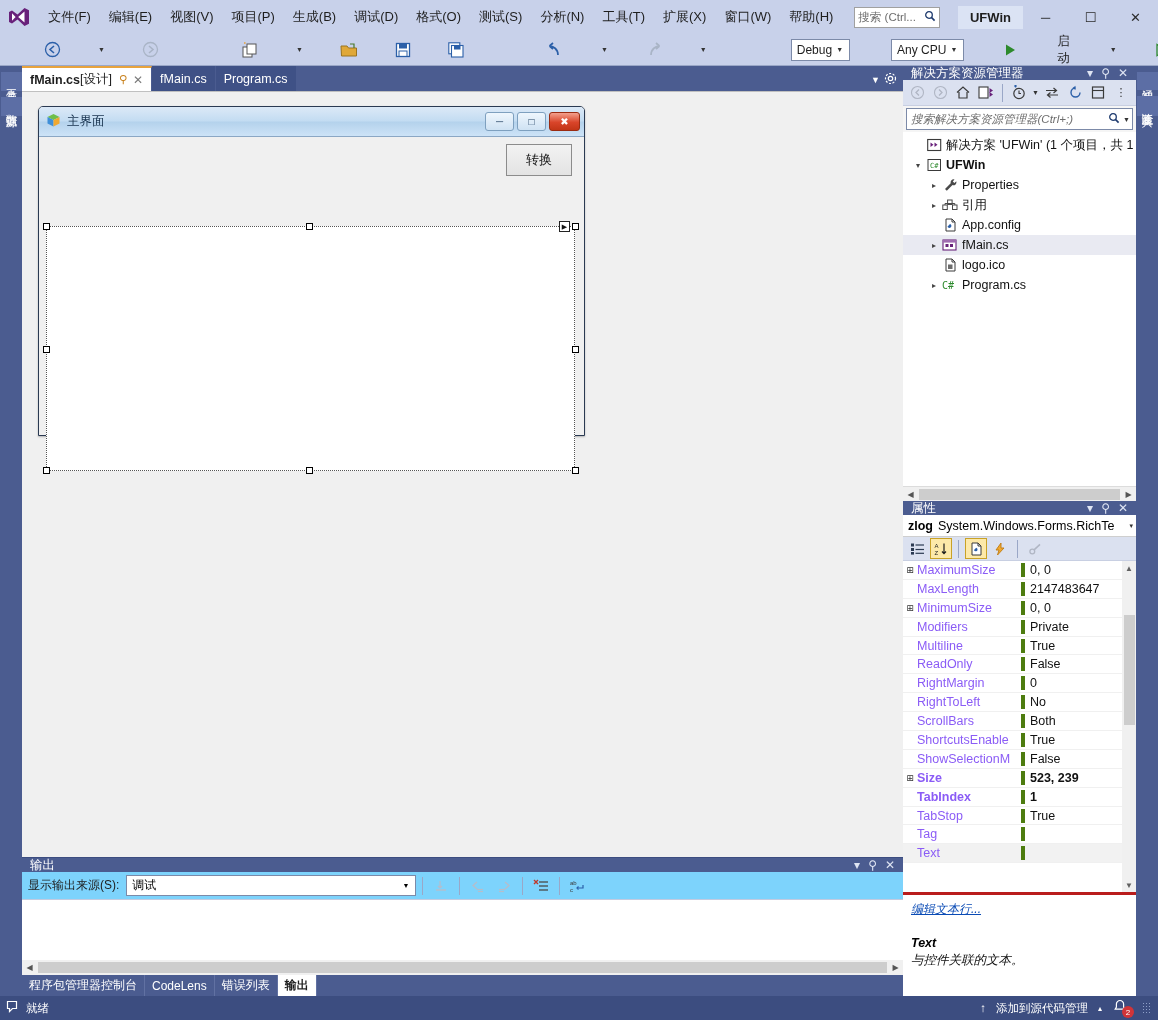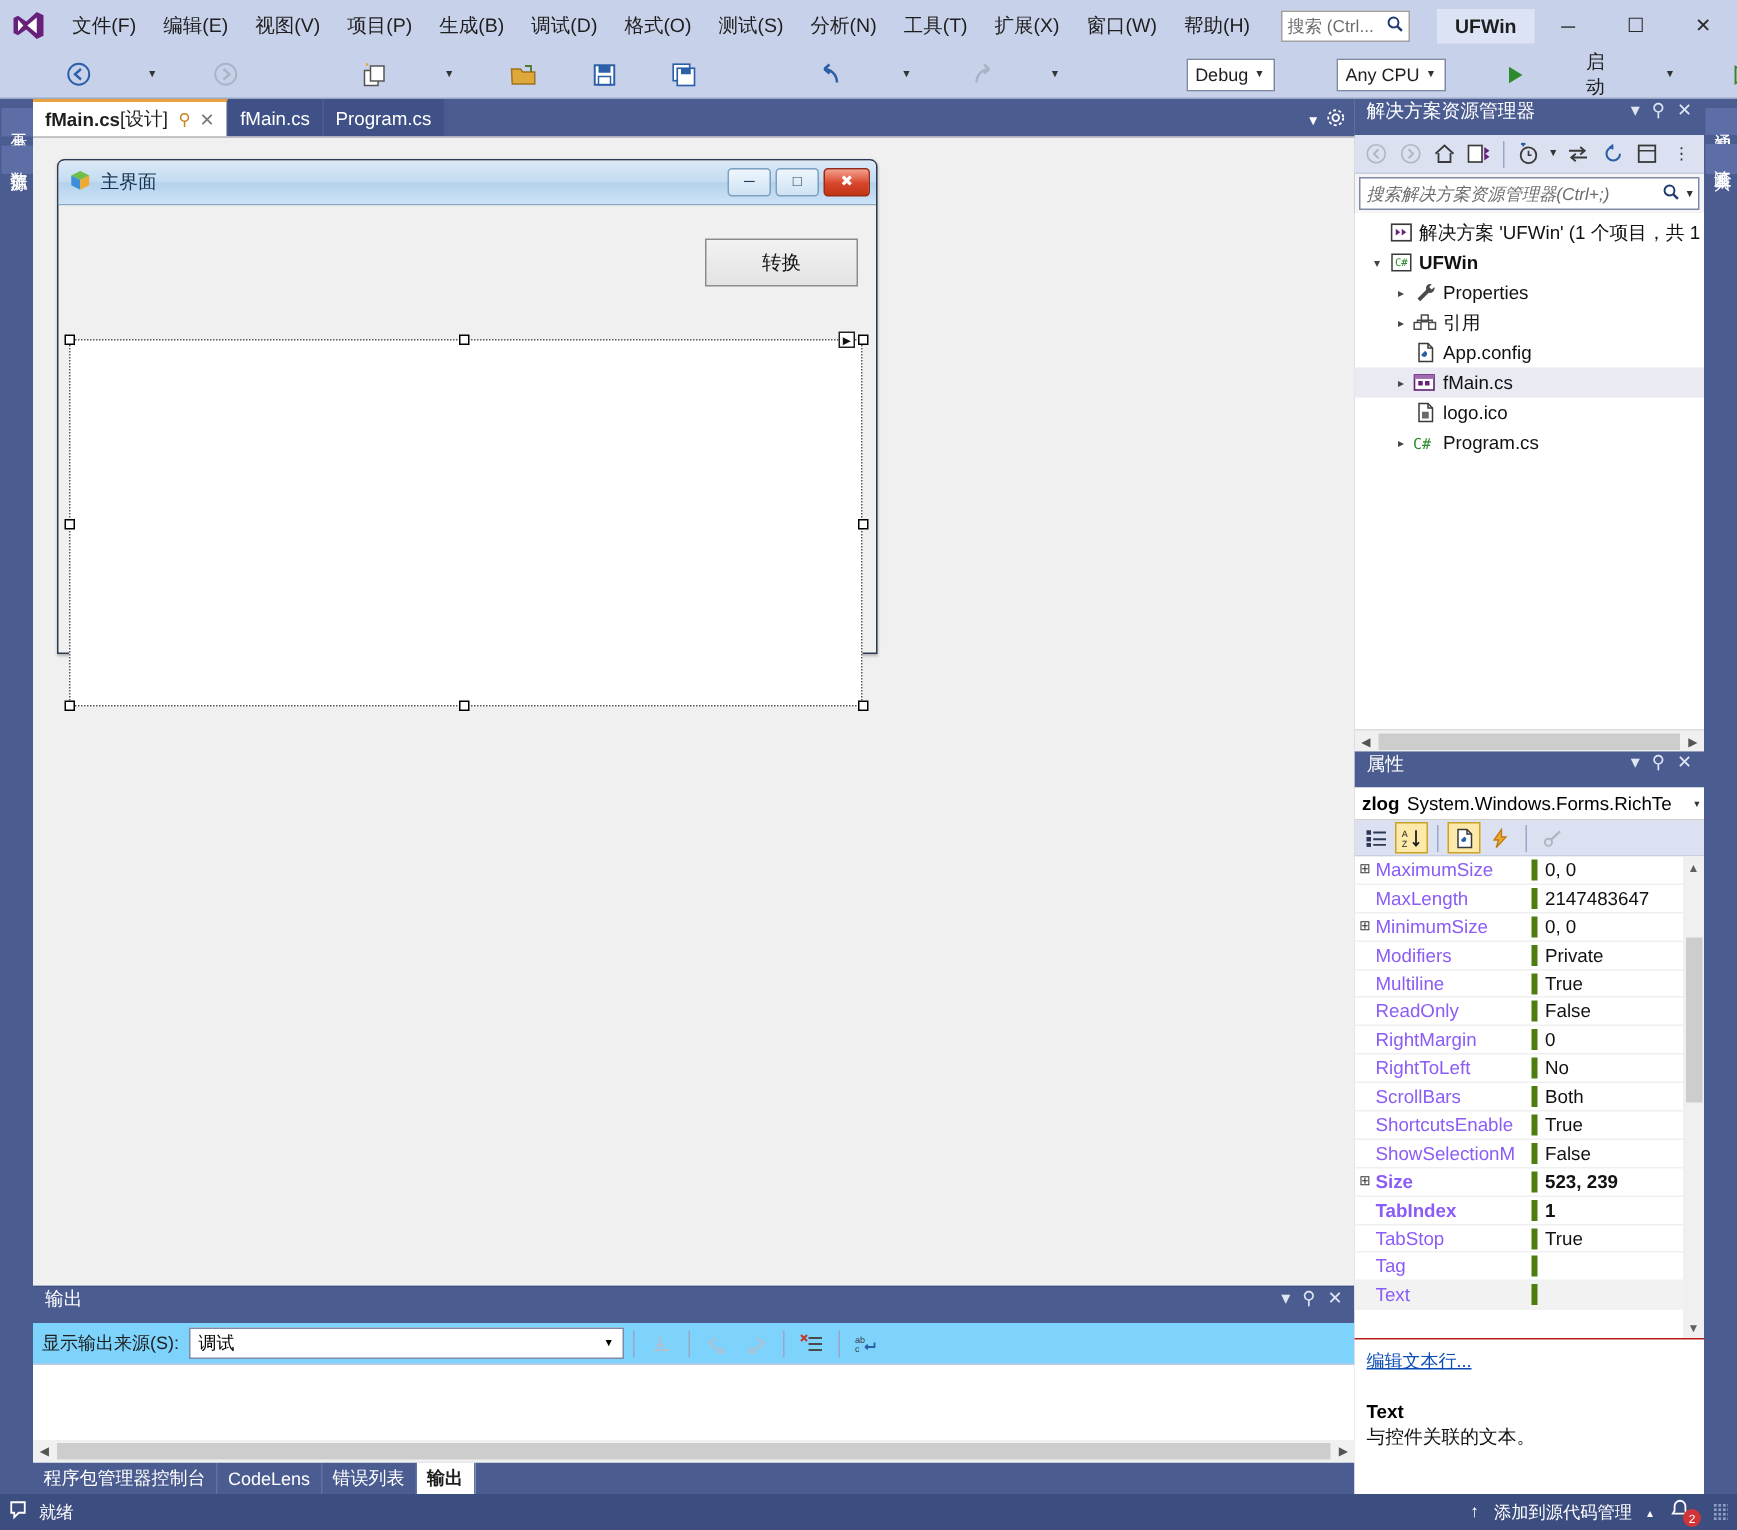--- a/index.html
+++ b/index.html
@@ -217,22 +217,22 @@
     background: linear-gradient(to bottom,#f3a08d,#d9452a 55%,#c23517);
     border-color: #9a2b12;
     color: #fff; font-weight: bold;
   }
   .wf-client {
     position: absolute; left: 2px; right: 2px; top: 31px; bottom: 2px;
     background: #f0f0f0;
   }
   .btn-convert {
     position: absolute;
-    right: 10px; top: 21px;
-    width: 102px; height: 32px;
+    right: 10px; top: 6px;
+    width: 66px; height: 32px;
     background: linear-gradient(to bottom,#f2f2f2,#e3e3e3);
     border: 1px solid #8c8c8c;
     display: flex; align-items: center; justify-content: center;
     font-size: 13px; color: #111;
   }
   .rtb-sel {
     position: absolute;
     left: 5px; top: 88px;
     width: 529px; height: 245px;
     background: #fff;
@@ -254,24 +254,24 @@
   }
 
   
   .output-panel {
     flex: 0 0 118px;
     background: #eef1f8;
     display: flex; flex-direction: column;
     border-top: 1px solid #3c4d80;
   }
   .panel-header {
-    height: 24px;
+    height: 14px;
     background: #4b5c90;
     color: #fff;
-    display: flex; 
+    display: flex; align-items: center;
     padding: 0 4px 0 8px;
     font-size: 12.5px;
   }
   .panel-header .hdr-btns { margin-left: auto; display: flex; gap: 8px; padding-right: 4px; }
   .panel-header .hdr-btns span { font-size: 12px; color: #dfe5f3; }
   .out-toolbar {
     height: 28px;
     background: #7dd3fc;
     display: flex; align-items: center;
     padding: 0 4px;
@@ -421,23 +421,24 @@
   .pp-vscroll {
     position:absolute; right:0; top:0; bottom:0; width: 14px;
     background: #f0f0f0;
     display:flex; flex-direction:column; align-items:center;
   }
   .vs-arrow { height:14px; font-size:8px; color:#606060; display:flex; align-items:center;}
   .vs-thumb { width: 11px; background:#cdcdcd; }
   .pp-desc {
     flex: 0 0 104px;
     background: #fff;
-    border-top: 1px solid #b91c1c;
+    border-top: 3px solid #b91c1c;
     padding: 6px 8px;
     font-size: 12.5px;
+    font-style: italic;
   }
   .pp-link { color: #0a4bb5; text-decoration: underline; font-size:12px;}
   .pp-desc .d-title { font-weight: bold; margin-top: 18px; }
   .pp-desc .d-body { margin-top: 2px; color:#111; }
 
   
   .statusbar {
     height: 24px; flex: 0 0 24px;
     background: #3c4d80;
     display: flex; align-items: center;

